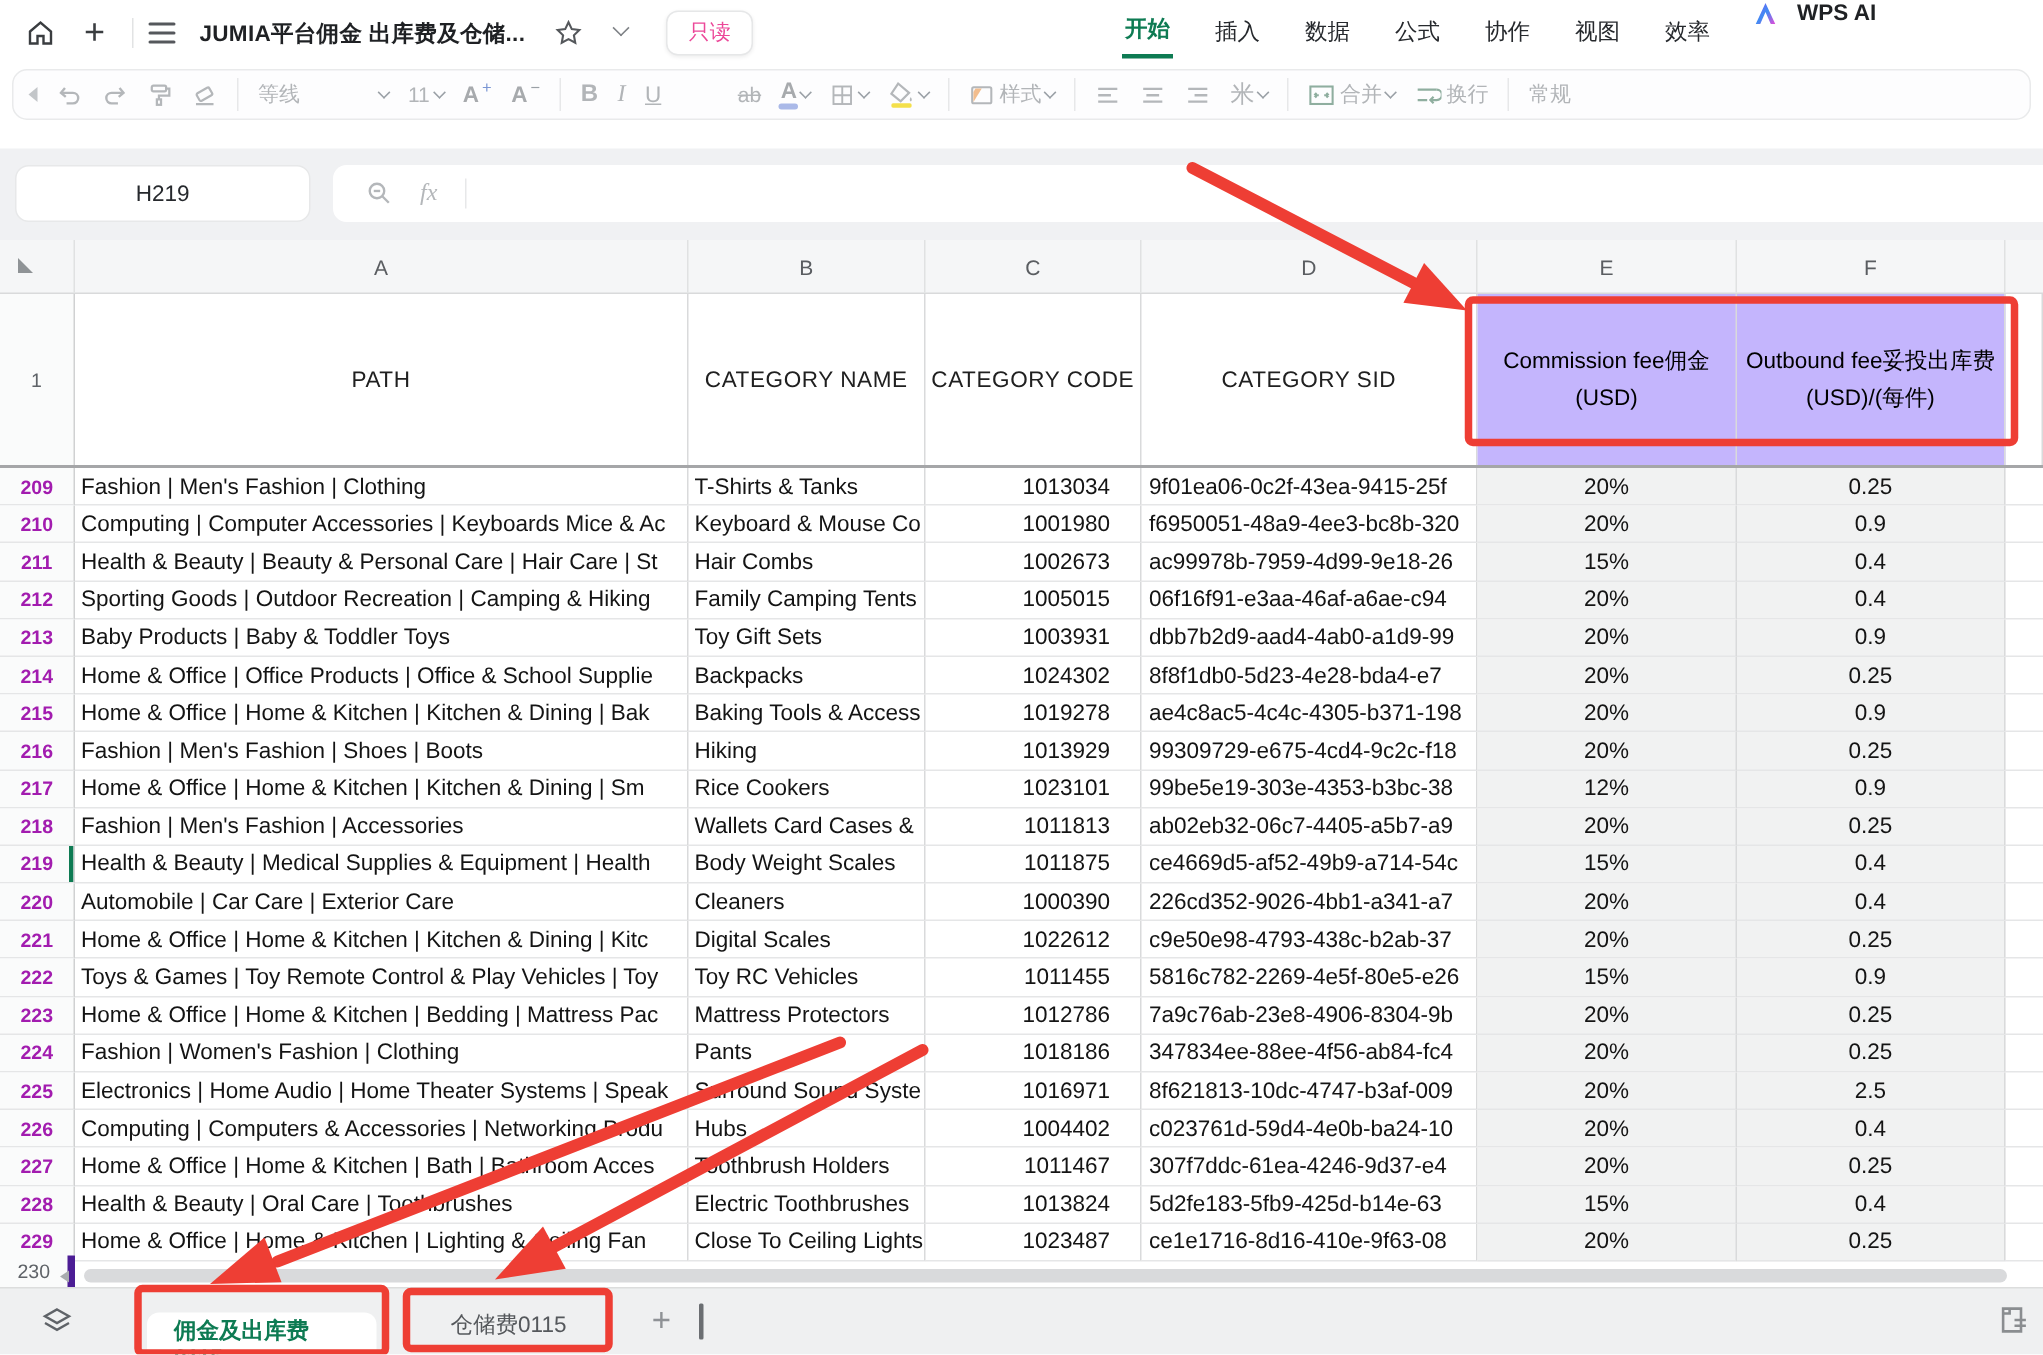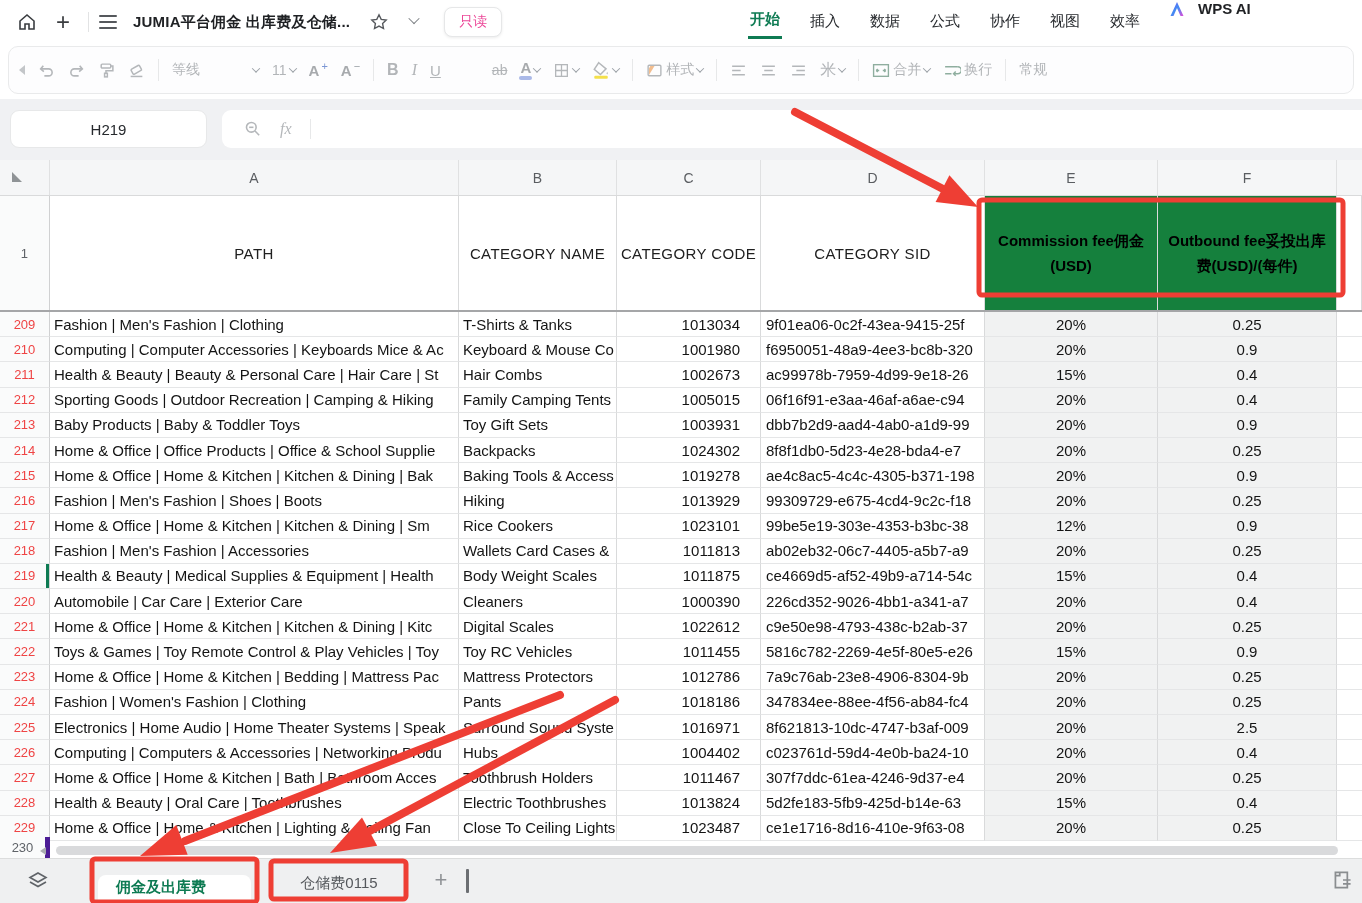--- a/index.html
+++ b/index.html
@@ -23,21 +23,21 @@
   #title-chev { margin-left:16px; margin-top:-4px; }
   #readonly-badge { margin-left:26px; padding:5px 14px; border:1px solid #e6e7e8; border-radius:8px;
     box-shadow:0 1px 3px rgba(0,0,0,.08); font-size:14px; color:#ec4899; background:#fff; cursor:pointer; }
   #menu { position:absolute; left:712px; top:0; height:44px; display:flex; align-items:flex-start; gap:26px;margin-left:36px; }
   .mtab { font-size:15px; color:#26292d; cursor:pointer; padding:10px 2px 7px; }
   .mtab.active { color:#0e7b53; font-weight:700; border-bottom:3px solid #0e7b53; }
   #wpsai { display:flex; align-items:center; gap:12px; font-size:15px; font-weight:600; color:#1f2124; cursor:pointer; }
 
   
   #toolband { position:absolute; left:0; top:44px; width:1362px; height:55px; background:#fff; }
-  #toolcard { position:absolute; left:8px; top:2px; width:1346px; height:48px; background:#fdfdfe;
+  #toolcard { position:absolute; left:8px; top:2px; width:1346px; height:34px; background:#fdfdfe;
     border:1px solid #e9eaeb; border-radius:10px; display:flex; align-items:center; padding:0 10px; gap:13px; }
   .ti { display:flex; align-items:center; justify-content:center; color:#b4b7ba; cursor:pointer; gap:3px; flex:none; }
   .ti svg { display:block; }
   .tdiv { width:1px; height:22px; background:#e7e8e9; flex:none; }
   .tlabel { font-size:14px; color:#b2b5b8; }
   #font-name { width:78px; text-align:left; }
   .glyph-b { font-weight:700; font-size:16px; color:#b2b5b8; }
   .glyph-i { font-style:italic; font-family:"Liberation Serif",serif; font-size:16px; color:#b2b5b8; }
   .glyph-u { text-decoration:underline; font-size:15px; color:#b2b5b8; }
   .glyph-ab { text-decoration:line-through; font-size:14px; color:#b2b5b8;margin-left:38px; }
@@ -62,28 +62,28 @@
     border-right:1px solid #e0e1e2; height:100%; cursor:pointer; }
   #corner { position:relative; }
   #corner .tri { position:absolute; left:12px; top:12px; width:0; height:0;
     border-bottom:10px solid #8f9396; border-right:10px solid transparent; }
   .w-rh{width:50px;} .w-a{width:409px;} .w-b{width:158px;} .w-c{width:144px;} .w-d{width:224px;}
   .w-e{width:173px;} .w-f{width:179px;} .w-g{width:25px; border-right:none;}
 
   #row1 { display:flex; height:116px; border-bottom:2px solid #a5a6a8; background:#fff; }
   .r1cell { border-right:1px solid #d9dadb; height:100%; display:flex; align-items:center; justify-content:center;
     text-align:center; font-size:15px; color:#202020; letter-spacing:.4px; cursor:cell; }
-  .r1cell.yellow { background:#15803d; font-weight:700; color:#000; letter-spacing:0; line-height:25px; padding:0 6px; }
+  .r1cell.yellow { background:#c4b5fd; font-weight:400; color:#000; letter-spacing:0; line-height:25px; padding:0 6px; }
   #r1-rh { background:#fafbfb; font-size:13px; color:#5f6368; border-right:1px solid #d0d1d2; }
 
   #data-rows { }
   .grow { display:flex; height:25.2px; }
   .cell { border-right:1px solid #d9dadb; border-bottom:1px solid #e5e6e7; height:100%;
     font-size:15px; color:#141414; white-space:nowrap; overflow:hidden; display:flex; align-items:center; cursor:cell; }
-  .c-rh { width:50px; justify-content:center; font-size:13px; color:#ef4444; background:#fafbfb; border-right:1px solid #d0d1d2; }
+  .c-rh { width:50px; justify-content:center; font-size:13px; color:#a21caf; background:#fafbfb; border-right:1px solid #d0d1d2;font-weight:bold; }
   .c-rh.active-row { box-shadow:inset -3px 0 0 #0e7b53; }
   .c-a { width:409px; padding-left:4px; }
   .c-b { width:158px; padding-left:4px; }
   .c-c { width:144px; justify-content:flex-end; padding-right:20px; }
   .c-d { width:224px; padding-left:5px; }
   .c-e { width:173px; justify-content:center; background:#f1f2f2; }
   .c-f { width:179px; justify-content:center; background:#f1f2f2; }
   .c-g { width:25px; border-right:none; }
 
   

